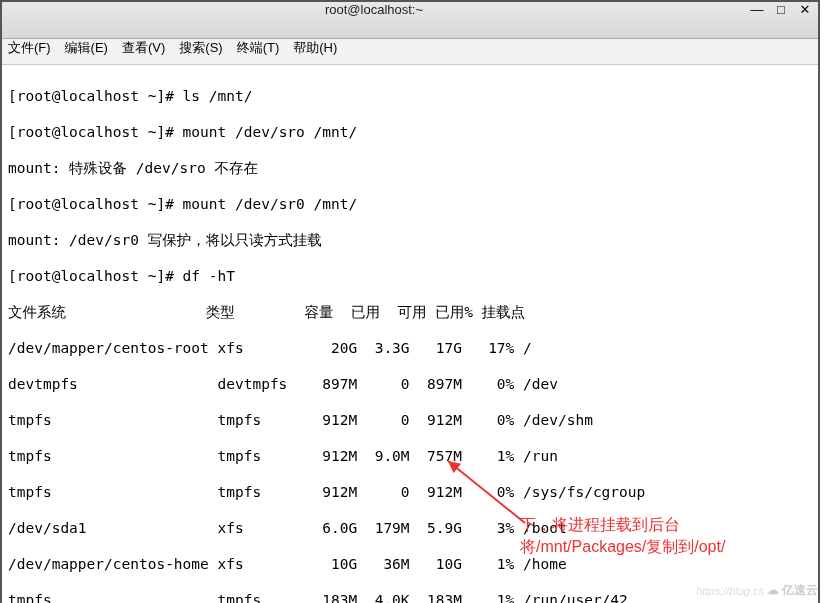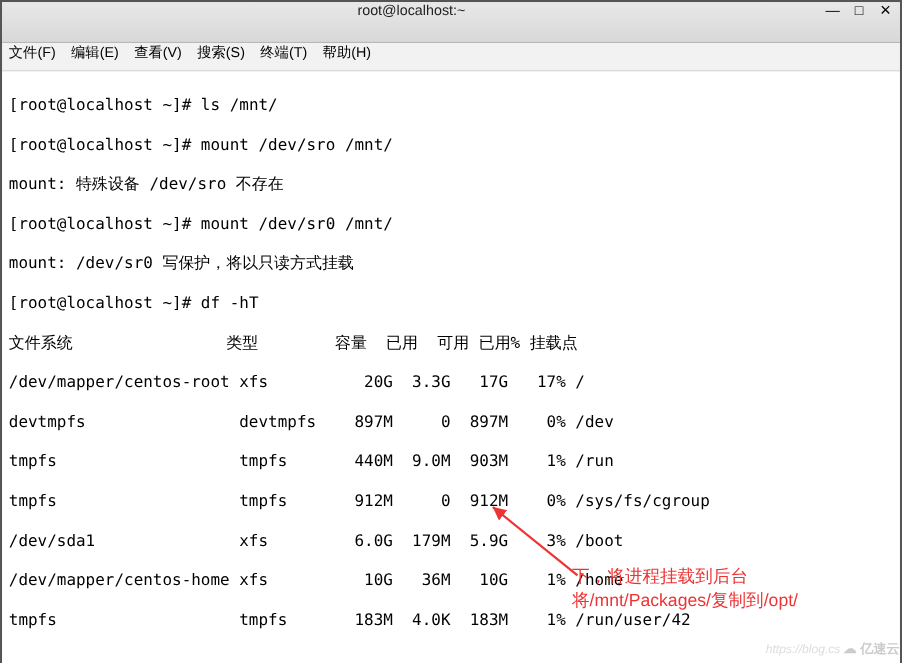--- a/index.html
+++ b/index.html
@@ -37,21 +37,22 @@
   <div class="term">
 <div><span>[root@localhost ~]#</span> <span>ls /mnt/</span></div>
 <div><span>[root@localhost ~]#</span> <span>mount /dev/sro /mnt/</span></div>
 <div>mount: 特殊设备 /dev/sro 不存在</div>
 <div><span>[root@localhost ~]#</span> <span>mount /dev/sr0 /mnt/</span></div>
 <div>mount: /dev/sr0 写保护，将以只读方式挂载</div>
 <div><span>[root@localhost ~]#</span> <span>df -hT</span></div>
 <div>文件系统                类型        容量  已用  可用 已用% 挂载点</div>
 <div>/dev/mapper/centos-root xfs          20G  3.3G   17G   17% /</div>
 <div>devtmpfs                devtmpfs    897M     0  897M    0% /dev</div>
-<div>tmpfs                   tmpfs       440M  9.0M  903M    1% /run</div>
+<div>tmpfs                   tmpfs       912M     0  912M    0% /dev/shm</div>
+<div>tmpfs                   tmpfs       912M  9.0M  757M    1% /run</div>
 <div>tmpfs                   tmpfs       912M     0  912M    0% /sys/fs/cgroup</div>
 <div>/dev/sda1               xfs         6.0G  179M  5.9G    3% /boot</div>
 <div>/dev/mapper/centos-home xfs          10G   36M   10G    1% /home</div>
 <div>tmpfs                   tmpfs       183M  4.0K  183M    1% /run/user/42</div>
 
 
 
 
 
 

